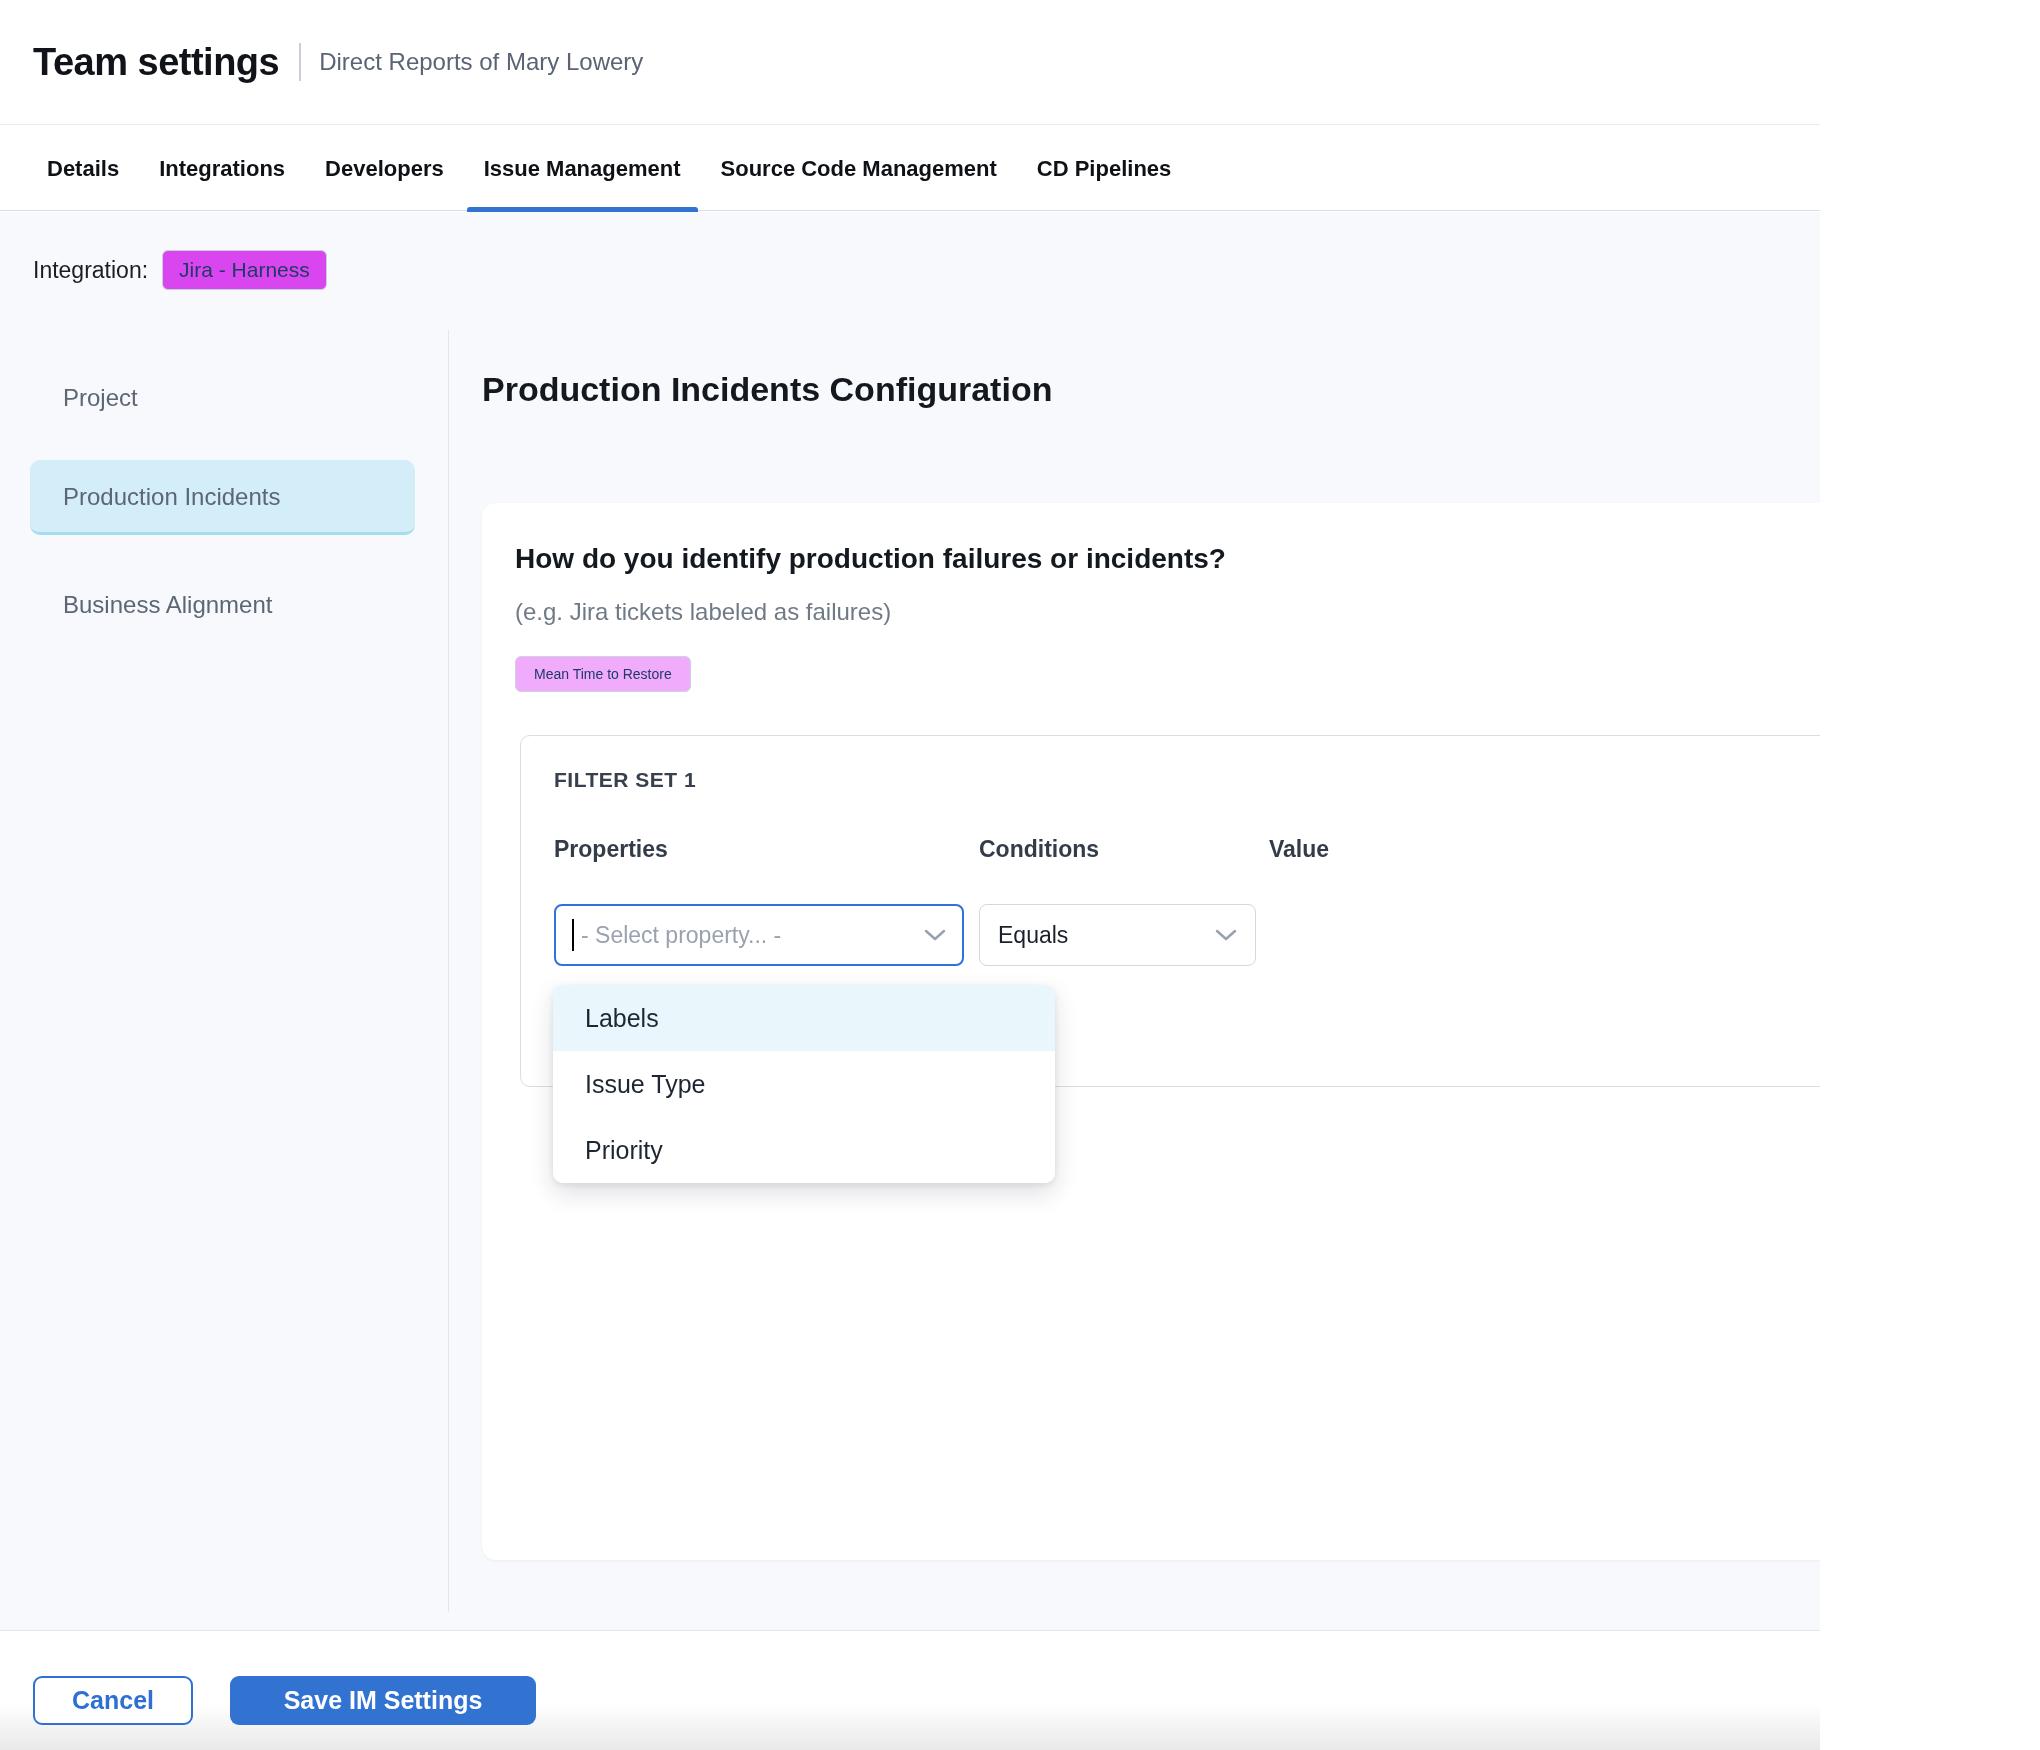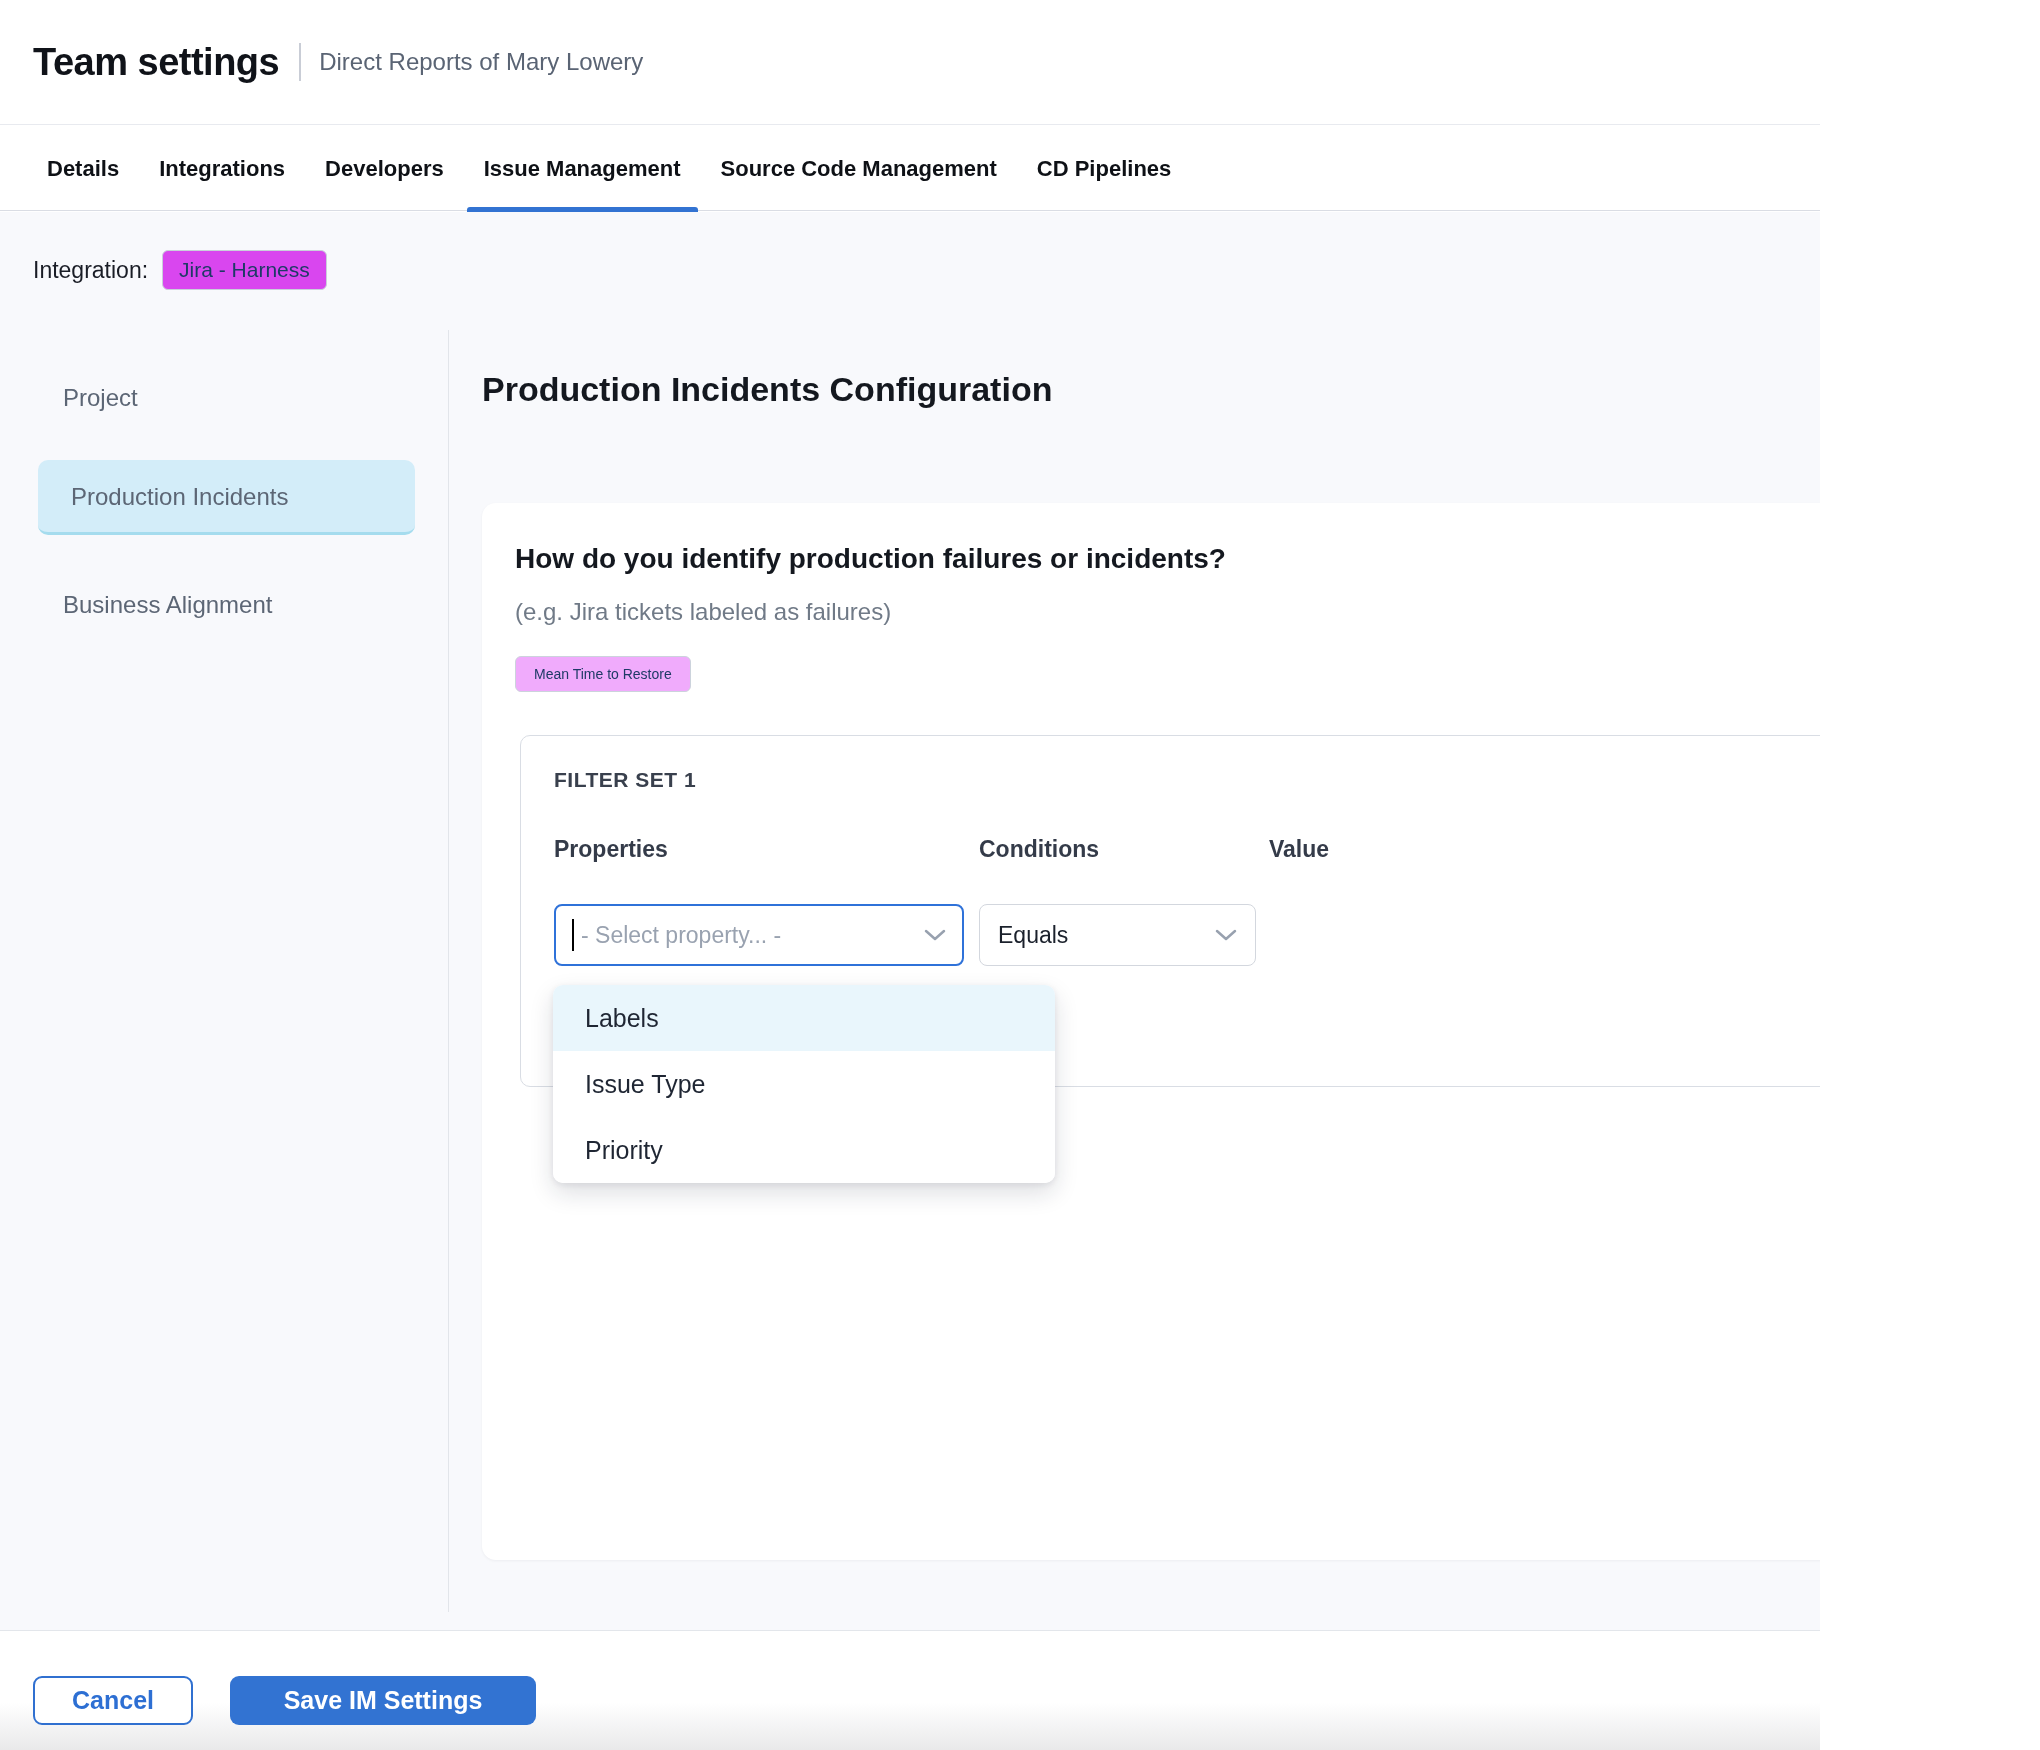--- a/index.html
+++ b/index.html
@@ -33,21 +33,21 @@
   .integration-chip { margin-left:14px; font-size:21px; color:#1e3a66; background:#d946ef;
         border:1px solid #c9d0da; border-radius:6px; padding:7px 16px; cursor:pointer; }
 
   .vdivider { position:absolute; left:448px; top:118px; width:1px; height:1282px; background:#e2e5ea; }
 
   
   .sidebar { position:absolute; left:30px; top:156px; width:385px; }
   .side-item { font-size:24px; color:#5c6675; padding-left:33px; height:60px;
                line-height:60px; margin-bottom:40px; cursor:pointer; border-radius:10px; }
   .side-item.selected { background:#d3edf9; height:75px; line-height:73px;
-               border-bottom:3px solid #a5dcee; margin-top:-8px;margin-left:8px; }
+               border-bottom:3px solid #a5dcee; margin-top:-8px; }
 
   
   .main { position:absolute; left:482px; top:0; width:1525px; height:1418px;text-decoration:underline; }
   .main-title { position:absolute; left:0; top:158px; font-size:34px; font-weight:bold; color:#14181f; }
   .main-subtitle { position:absolute; left:0; top:221px; font-size:23px; color:#656f7d; }
 
   
   .card { position:absolute; left:0; top:291px; width:1525px; height:1057px;
           background:#fff; border-radius:14px; box-shadow:0 1px 3px rgba(16,24,40,0.05); }
   .scrollbar-track { position:absolute; right:0; top:0; width:29px; height:100%;

